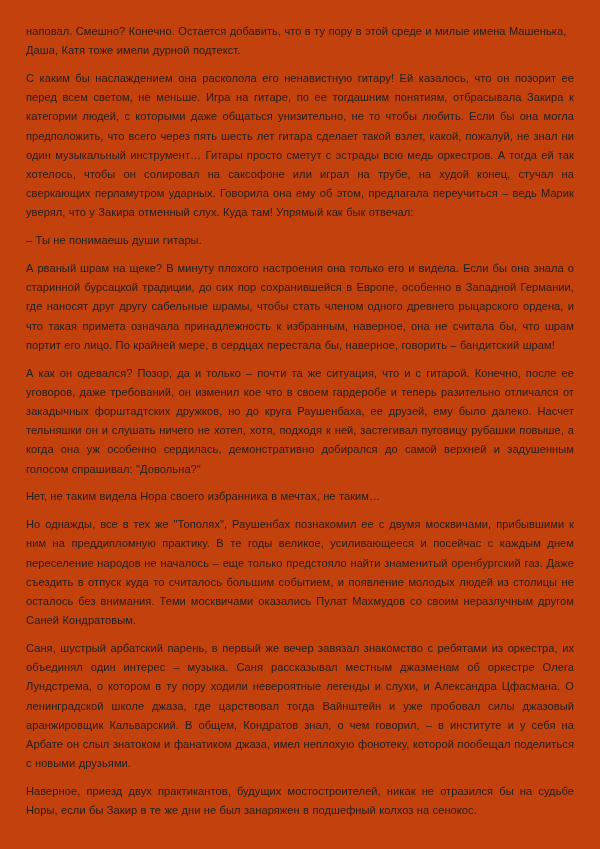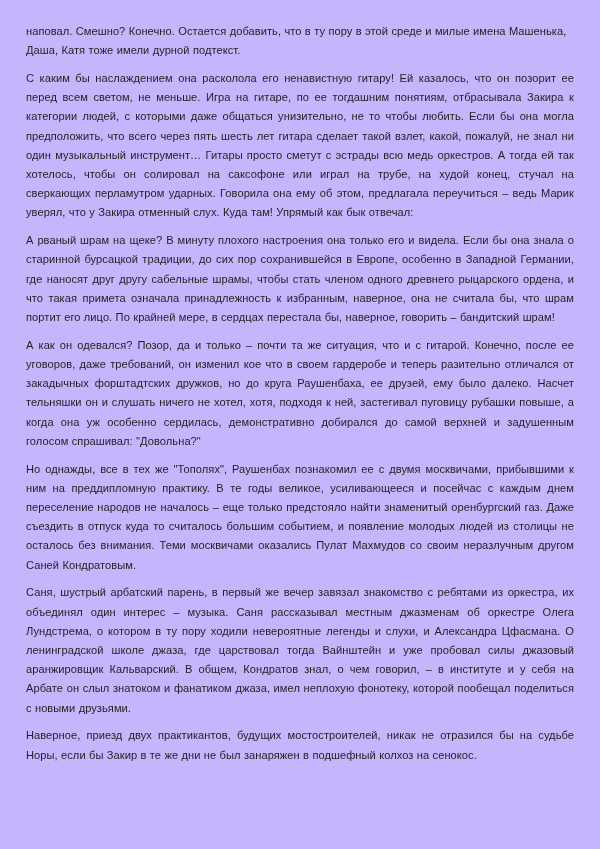--- a/index.html
+++ b/index.html
@@ -12,21 +12,21 @@
     height: 849px;
     font-family: "Liberation Sans", "DejaVu Sans", sans-serif;
     color: #231f20;
     -webkit-font-smoothing: antialiased;
   }
   #page {
     width: 600px;
     height: 849px;
     box-sizing: border-box;
     padding: 22px 26px 0 26px;
-    background: #c4b5fd;
+    background: #c2410c;
     overflow: hidden;
   }
   .para {
     font-size: 11.1px;
     line-height: 19.2px;
     text-align: justify;
     text-justify: inter-word;
     margin: 0 0 8.6px 0;
     hyphens: none;
     word-spacing: 0.02em;
@@ -38,19 +38,21 @@
   .para.tight {
     text-align: left;
   }
 </style>
 </head>
 <body>
 
 <div id="page">
   <div class="para tight">наповал. Смешно? Конечно. Остается добавить, что в ту пору в этой среде и милые имена Машенька, Даша, Катя тоже имели дурной подтекст.</div>
   <div class="para">С каким бы наслаждением она расколола его ненавистную гитару! Ей казалось, что он позорит ее перед всем светом, не меньше. Игра на гитаре, по ее тогдашним понятиям, отбрасывала Закира к категории людей, с которыми даже общаться унизительно, не то чтобы любить. Если бы она могла предположить, что всего через пять шесть лет гитара сделает такой взлет, какой, пожалуй, не знал ни один музыкальный инструмент… Гитары просто сметут с эстрады всю медь оркестров. А тогда ей так хотелось, чтобы он солировал на саксофоне или играл на трубе, на худой конец, стучал на сверкающих перламутром ударных. Говорила она ему об этом, предлагала переучиться – ведь Марик уверял, что у Закира отменный слух. Куда там! Упрямый как бык отвечал:</div>
+  <div class="para tight">– Ты не понимаешь души гитары.</div>
   <div class="para">А рваный шрам на щеке? В минуту плохого настроения она только его и видела. Если бы она знала о старинной бурсацкой традиции, до сих пор сохранившейся в Европе, особенно в Западной Германии, где наносят друг другу сабельные шрамы, чтобы стать членом одного древнего рыцарского ордена, и что такая примета означала принадлежность к избранным, наверное, она не считала бы, что шрам портит его лицо. По крайней мере, в сердцах перестала бы, наверное, говорить – бандитский шрам!</div>
   <div class="para">А как он одевался? Позор, да и только – почти та же ситуация, что и с гитарой. Конечно, после ее уговоров, даже требований, он изменил кое что в своем гардеробе и теперь разительно отличался от закадычных форштадтских дружков, но до круга Раушенбаха, ее друзей, ему было далеко. Насчет тельняшки он и слушать ничего не хотел, хотя, подходя к ней, застегивал пуговицу рубашки повыше, а когда она уж особенно сердилась, демонстративно добирался до самой верхней и задушенным голосом спрашивал: "Довольна?"</div>
+  <div class="para tight">Нет, не таким видела Нора своего избранника в мечтах, не таким…</div>
   <div class="para">Но однажды, все в тех же "Тополях", Раушенбах познакомил ее с двумя москвичами, прибывшими к ним на преддипломную практику. В те годы великое, усиливающееся и посейчас с каждым днем переселение народов не началось – еще только предстояло найти знаменитый оренбургский газ. Даже съездить в отпуск куда то считалось большим событием, и появление молодых людей из столицы не осталось без внимания. Теми москвичами оказались Пулат Махмудов со своим неразлучным другом Саней Кондратовым.</div>
   <div class="para">Саня, шустрый арбатский парень, в первый же вечер завязал знакомство с ребятами из оркестра, их объединял один интерес – музыка. Саня рассказывал местным джазменам об оркестре Олега Лундстрема, о котором в ту пору ходили невероятные легенды и слухи, и Александра Цфасмана. О ленинградской школе джаза, где царствовал тогда Вайнштейн и уже пробовал силы джазовый аранжировщик Кальварский. В общем, Кондратов знал, о чем говорил, – в институте и у себя на Арбате он слыл знатоком и фанатиком джаза, имел неплохую фонотеку, которой пообещал поделиться с новыми друзьями.</div>
   <div class="para">Наверное, приезд двух практикантов, будущих мостостроителей, никак не отразился бы на судьбе Норы, если бы Закир в те же дни не был занаряжен в подшефный колхоз на сенокос.</div>
 
 </div>
 
 </body></html>

